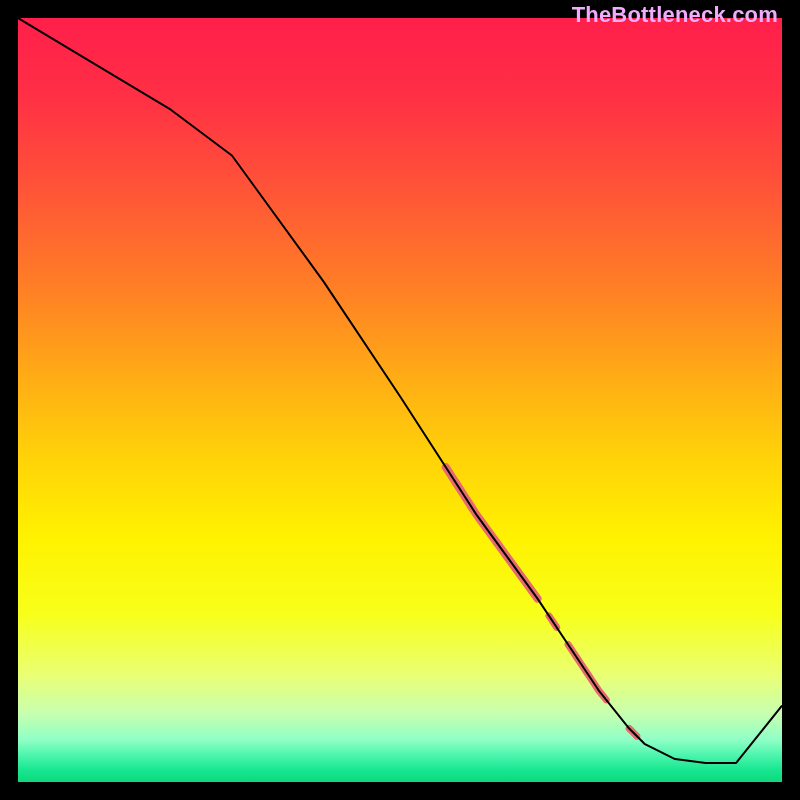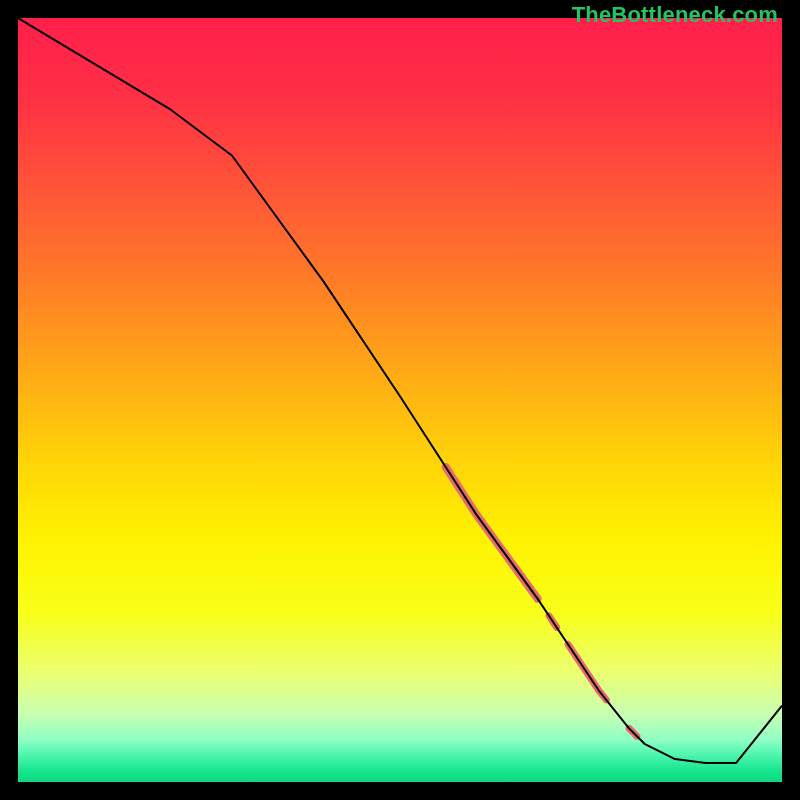--- a/index.html
+++ b/index.html
@@ -22,21 +22,21 @@
     width: 764px;
     height: 764px;
   }
   .watermark {
     position: absolute;
     top: 2px;
     right: 22px;
     font-family: Arial, Helvetica, sans-serif;
     font-size: 22px;
     font-weight: 600;
-    color: #22c55e;
+    color: #f0abfc;
     letter-spacing: 0.2px;
   }
 </style>
 </head>
 <body>
 <div class="wrap">
   <div class="plot">
     <svg id="svg" viewBox="0 0 764 764" width="764" height="764" preserveAspectRatio="none">
       <defs>
         <linearGradient id="bg" x1="0" y1="0" x2="0" y2="1">

